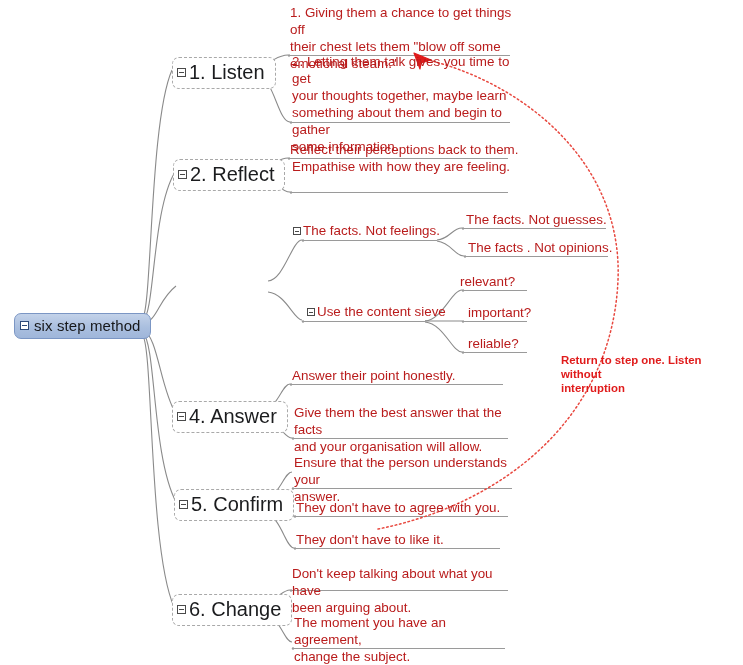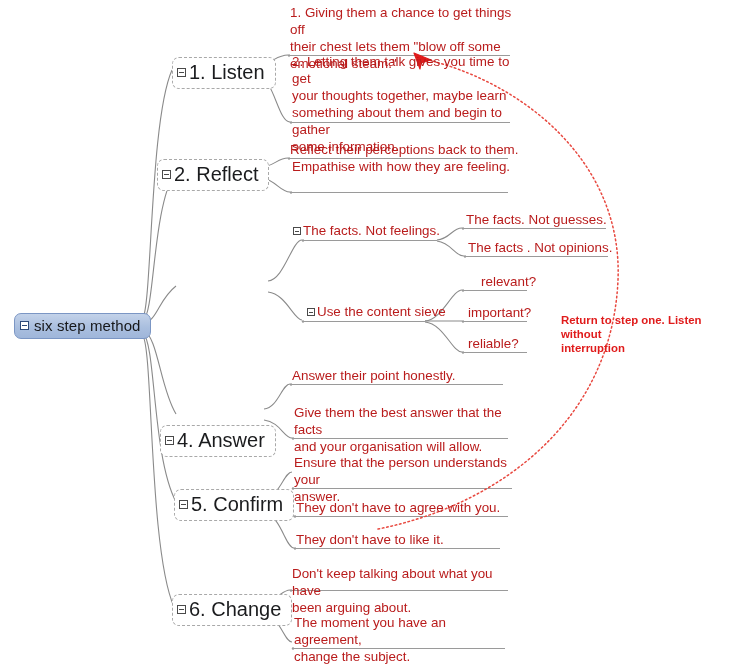--- a/index.html
+++ b/index.html
@@ -107,20 +107,21 @@
   .minus-box.root-ic::before { background: #2d4a79; }
 
   
   .annotation {
     position: absolute;
     font-size: 11.4px;
     line-height: 14px;
     font-weight: bold;
     color: #e01b1b;
     white-space: pre-line;
+    margin-top: 40px;
   }
 </style>
 </head>
 <body>
 
 <div id="canvas">
 
   <svg id="wires" viewBox="0 0 743 665">
     <g fill="none" stroke="#8a8a8a" stroke-width="1.1">
 
@@ -212,27 +213,27 @@
   <div class="root-node" style="left:14px; top:313px;">
     <span class="minus-box root-ic"></span>
     <span>six step method</span>
   </div>
 
   <div class="branch-node" style="left:172px; top:57px;">
     <span class="minus-box"></span>
     <span>1. Listen</span>
   </div>
 
-  <div class="branch-node" style="left:157px; top:159px;">
+  <div class="branch-node" style="left:173px; top:159px;">
     <span class="minus-box"></span>
     <span>2. Reflect</span>
   </div>
 
 
-  <div class="branch-node" style="left:160px; top:401px;margin-top:24px;">
+  <div class="branch-node" style="left:172px; top:401px;">
     <span class="minus-box"></span>
     <span>4. Answer</span>
   </div>
 
   <div class="branch-node" style="left:174px; top:489px;">
     <span class="minus-box"></span>
     <span>5. Confirm</span>
   </div>
 
   <div class="branch-node" style="left:172px; top:594px;">
@@ -268,21 +269,21 @@
     <span class="leaf-text">Use the content sieve</span>
   </div>
 
   <div class="leaf" style="left:466px; top:211px;">
     <span class="leaf-text">The facts. Not guesses.</span>
   </div>
   <div class="leaf" style="left:468px; top:239px;">
     <span class="leaf-text">The facts . Not opinions.</span>
   </div>
 
-  <div class="leaf" style="left:481px; top:273px;align-items:flex-end;">
+  <div class="leaf" style="left:460px; top:273px;align-items:flex-end;">
     <span class="leaf-text">relevant?</span>
   </div>
   <div class="leaf" style="left:468px; top:304px;">
     <span class="leaf-text">important?</span>
   </div>
   <div class="leaf" style="left:468px; top:335px;">
     <span class="leaf-text">reliable?</span>
   </div>
 
   <div class="leaf" style="left:292px; top:367px;">

